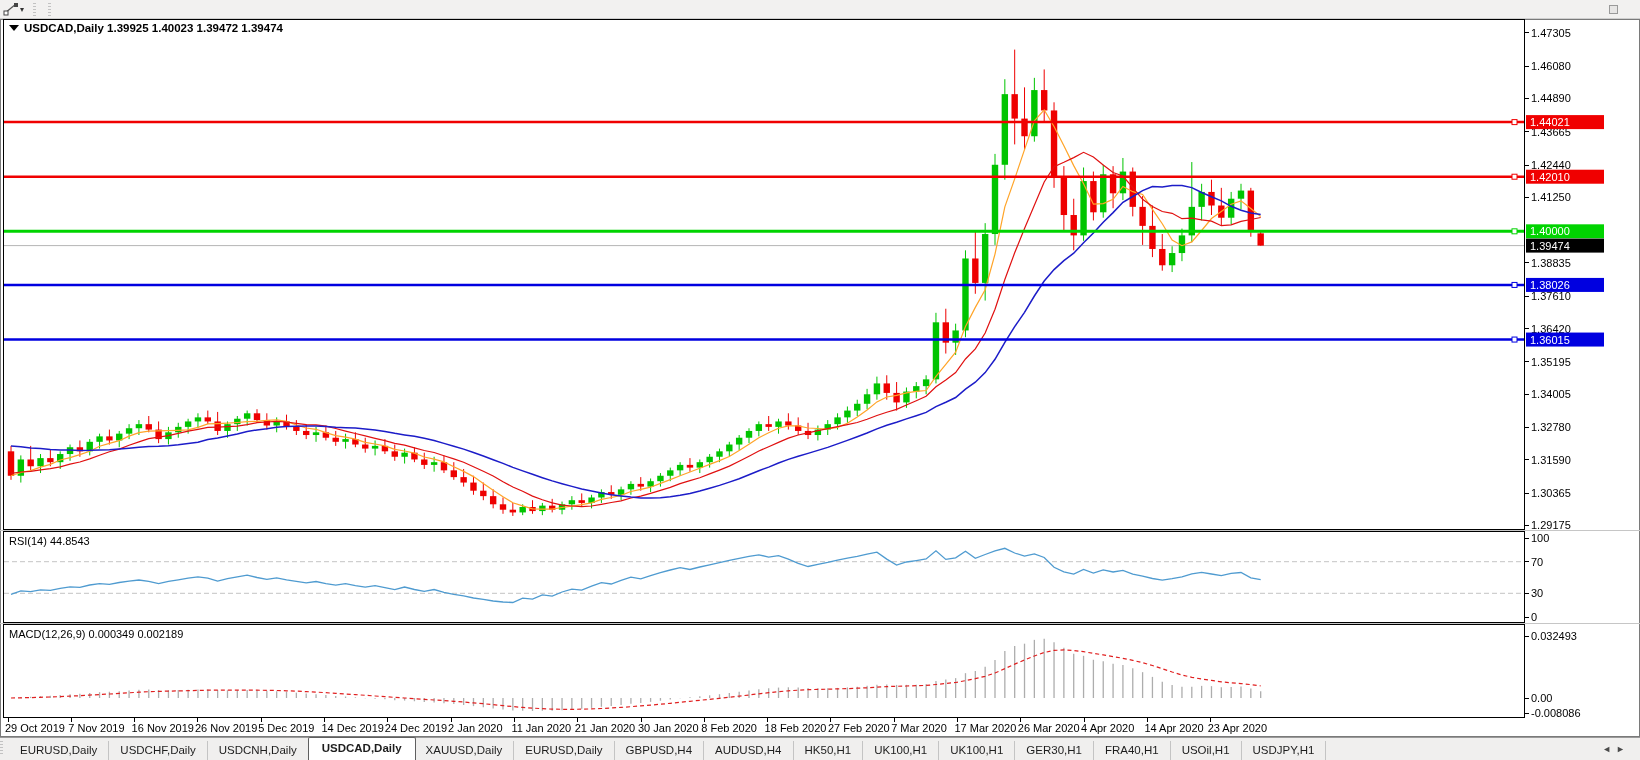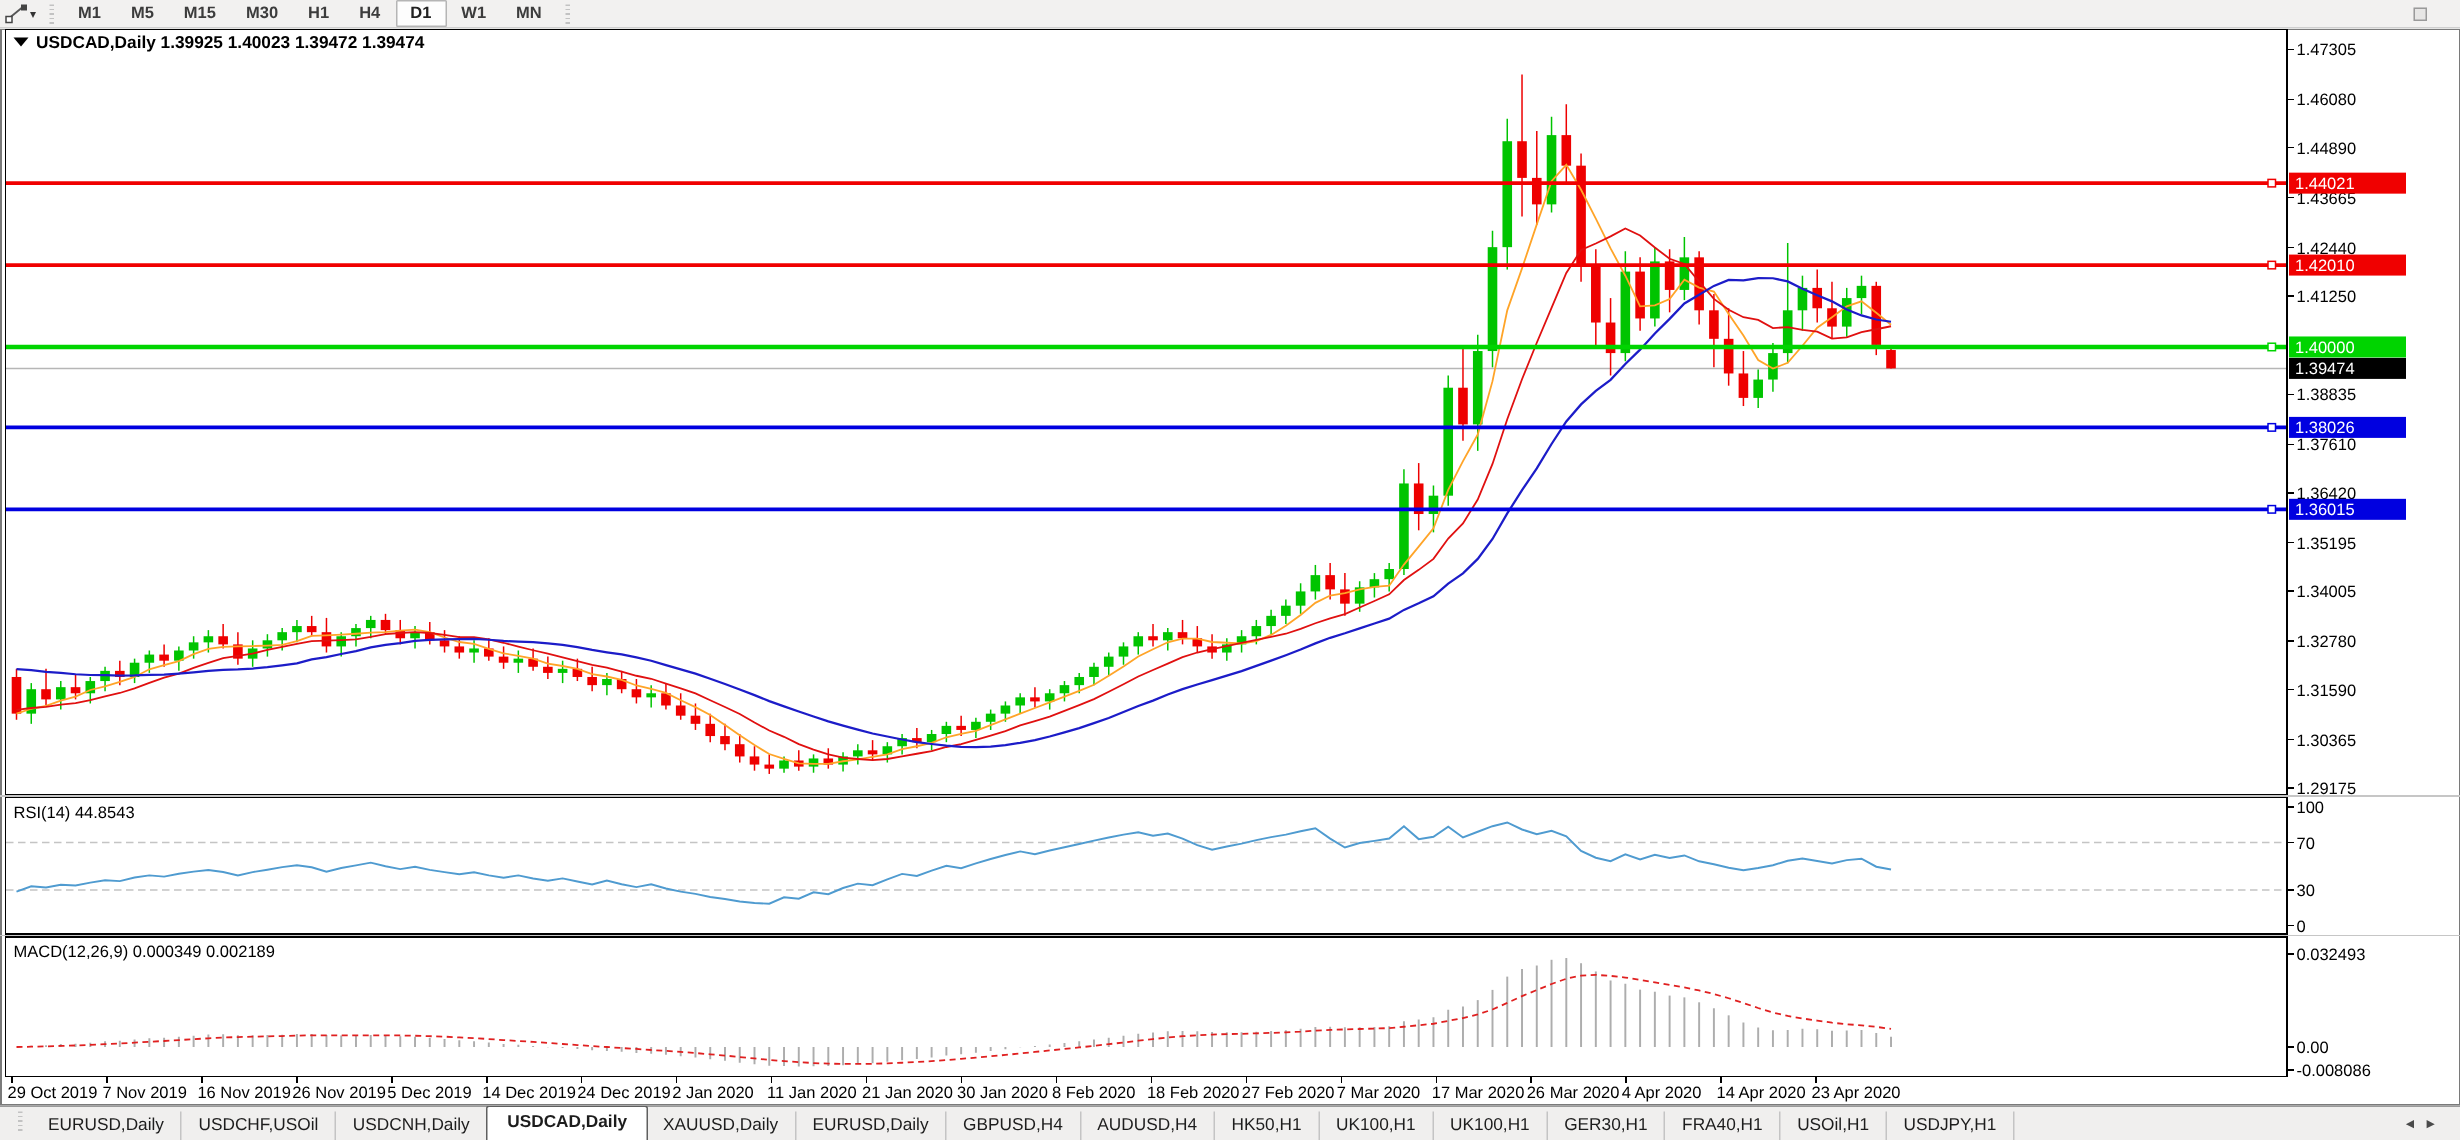--- a/index.html
+++ b/index.html
@@ -17,21 +17,21 @@
           line-height:16px;border:1px solid transparent;cursor:default;}
   .tf-btn.active{background:#fdfdfd;border:1px solid #b5b5b5;border-radius:1px;color:#222;}
   .toolbar-overflow{position:absolute;right:22px;top:5px;width:7px;height:7px;
           background:#e7e6e5;border:1px solid #9a9a9a;}
 
   
   #chart{display:block;}
 
   
   .tabbar{display:flex;align-items:flex-end;height:22px;background:#f0efee;
-          border-top:1px solid #9a9a9a;padding-left:12px;}
+          border-top:1px solid #9a9a9a;}
   .tabgrip{width:3px;height:13px;margin:0 6px 3px 0;align-self:center;
         background:repeating-linear-gradient(to bottom,#c2c2c2 0 1px,transparent 1px 3px);}
   .tab{font-size:11.5px;color:#1d1d1d;padding:3px 11px 4px;border-right:1px solid #c4c4c4;
        white-space:nowrap;cursor:default;}
   .tab.active{background:#fff;border:1px solid #5f5f5f;border-bottom:none;font-weight:700;
        border-radius:2px 2px 0 0;padding:4px 13px 6px;margin:0 -1px;position:relative;text-align:center;}
   .tab-nav{margin-left:auto;margin-right:10px;align-self:center;color:#4a4a4a;
        font-size:9px;letter-spacing:5px;}
 </style>
 </head>
@@ -42,31 +42,20 @@
   <div class="toolbar">
     <div class="tool-left">
       <svg width="16" height="14" viewBox="0 0 16 14">
         <line x1="2" y1="11" x2="13" y2="2" stroke="#555" stroke-width="1.2"></line>
         <rect x="1" y="9" width="4" height="4" fill="#fff" stroke="#444"></rect>
         <rect x="11" y="1" width="4" height="4" fill="#444"></rect>
       </svg>
       <span class="tool-caret">▾</span>
     </div>
     <div class="grip"></div>
-    <div id="tf-container" style="display:flex;align-items:center;">
-        <div class="tf-btn">M1</div>
-        <div class="tf-btn">M5</div>
-        <div class="tf-btn">M15</div>
-        <div class="tf-btn">M30</div>
-        <div class="tf-btn">H1</div>
-        <div class="tf-btn">H4</div>
-        <div class="tf-btn active">D1</div>
-        <div class="tf-btn">W1</div>
-        <div class="tf-btn">MN</div>
-      </div>
     <div class="grip"></div>
     <div class="toolbar-overflow"></div>
   </div>
 
   <svg id="chart" width="1640" height="718">
       <rect x="0" y="0" width="1640" height="718" fill="#fff"></rect>
       <rect x="0.5" y="0.5" width="1639" height="717" fill="none" stroke="#7a7a7a" shape-rendering="crispEdges"></rect>
       <rect x="3.5" y="0.5" width="1521" height="510" fill="none" stroke="#000" shape-rendering="crispEdges"></rect>
       <rect x="3.5" y="512.5" width="1521" height="91" fill="none" stroke="#000" shape-rendering="crispEdges"></rect>
       <rect x="3.5" y="605.5" width="1521" height="93" fill="none" stroke="#000" shape-rendering="crispEdges"></rect>
@@ -577,21 +566,21 @@
       <line x1="1147.3999999999999" y1="699" x2="1147.3999999999999" y2="703" stroke="#000" shape-rendering="crispEdges"></line>
       <text x="1144.3999999999999" y="713" font-size="11" fill="#000" font-family="&quot;Liberation Sans&quot;,sans-serif">14 Apr 2020</text>
       <line x1="1210.7" y1="699" x2="1210.7" y2="703" stroke="#000" shape-rendering="crispEdges"></line>
       <text x="1207.7" y="713" font-size="11" fill="#000" font-family="&quot;Liberation Sans&quot;,sans-serif">23 Apr 2020</text>
     </svg>
 
   <div class="tabbar">
     <div class="tabgrip"></div>
     <div id="tabs-container" style="display:flex;align-items:flex-end;">
         <div class="tab">EURUSD,Daily</div>
-        <div class="tab">USDCHF,USOil</div>
+        <div class="tab">USDCHF,Daily</div>
         <div class="tab">USDCNH,Daily</div>
         <div class="tab active">USDCAD,Daily</div>
         <div class="tab">XAUUSD,Daily</div>
         <div class="tab">EURUSD,Daily</div>
         <div class="tab">GBPUSD,H4</div>
         <div class="tab">AUDUSD,H4</div>
         <div class="tab">HK50,H1</div>
         <div class="tab">UK100,H1</div>
         <div class="tab">UK100,H1</div>
         <div class="tab">GER30,H1</div>

